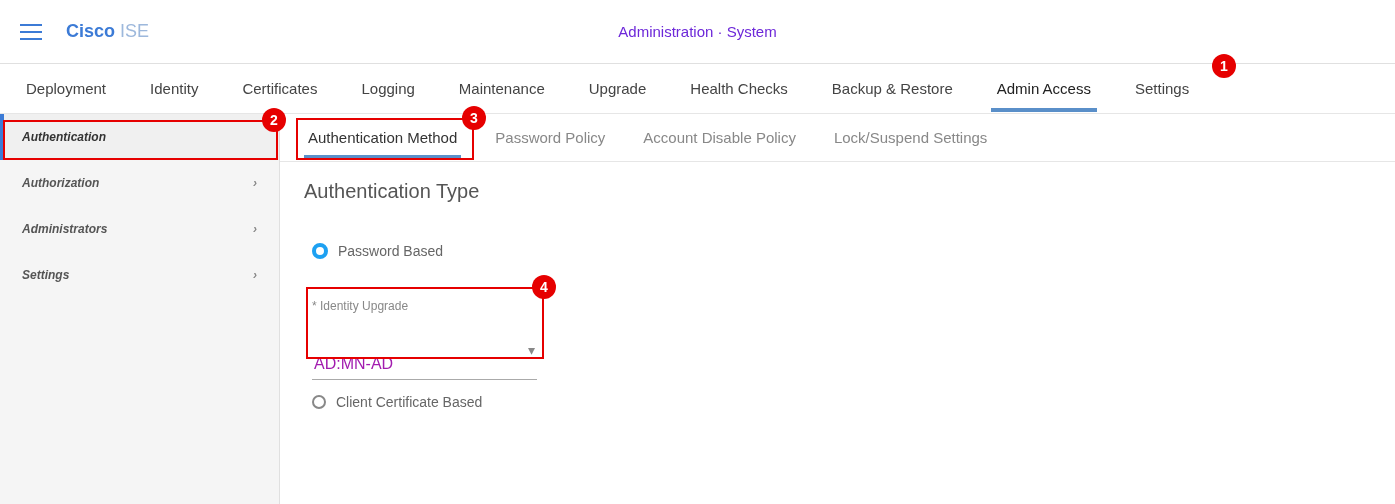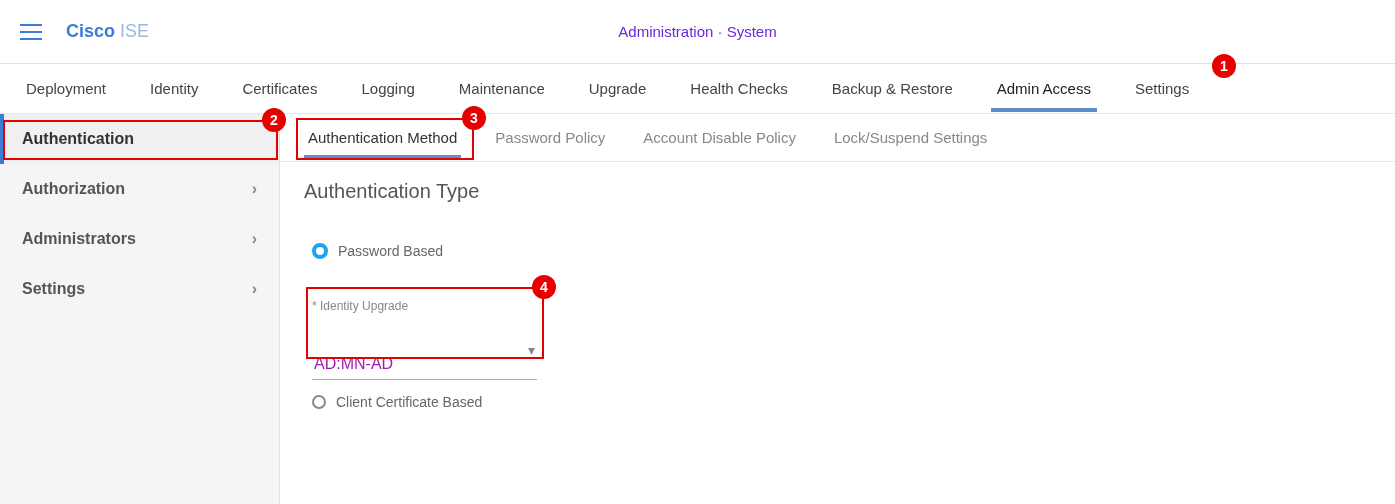--- a/index.html
+++ b/index.html
@@ -10,21 +10,21 @@
   .brand { font-size: 18px; font-weight: 400; }
   .brand .cisco { color: #3c7bd6; font-weight: 600; }
   .brand .ise { color: #9db8dc; }
   .breadcrumb { position: absolute; left: 50%; transform: translateX(-50%); color: #6d28d9; font-size: 15px; }
   .topnav { display: flex; align-items: center; height: 50px; border-bottom: 1px solid #e6e6e6; padding: 0 20px; gap: 32px; }
   .topnav-item { color: #444; font-size: 15px; padding: 14px 6px; cursor: pointer; position: relative; white-space: nowrap; }
   .topnav-item.active { color: #222; }
   .topnav-item.active::after { content: ""; position: absolute; left: 0; right: 0; bottom: -1px; height: 4px; background: #5a8fc9; }
   .layout { display: flex; min-height: 400px; }
   .sidebar { width: 280px; background: #f5f5f5; border-right: 1px solid #e0e0e0; }
-  .side-item { display: flex; align-items: center; justify-content: space-between; padding: 16px 22px; font-size: 16px; color: #555; cursor: pointer; font-weight: 600; }
+  .side-item { display: flex; align-items: center; justify-content: space-between; padding: 16px 22px; font-size: 12px; color: #555; cursor: pointer; font-weight: 600; font-style: italic; }
   .side-item.active { background: #f0f0f0; border-left: 4px solid #3c7bd6; color: #333; padding-left: 18px; }
   .chev { color: #888; }
   .main { flex: 1; padding: 0 0 20px 0; }
   .subtabs { display: flex; gap: 30px; padding: 0 24px; border-bottom: 1px solid #e6e6e6; height: 48px; align-items: center; }
   .subtab { color: #888; font-size: 15px; padding: 12px 4px; cursor: pointer; position: relative; }
   .subtab.active { color: #333; }
   .subtab.active::after { content: ""; position: absolute; left: 0; right: 0; bottom: -1px; height: 4px; background: #5a8fc9; }
   .section { padding: 18px 24px; }
   .section-title { font-size: 20px; color: #555; font-weight: 400; margin-bottom: 40px; }
   .radio-row { display: flex; align-items: center; gap: 10px; margin-left: 8px; margin-bottom: 40px; color: #666; margin-top: 38px; }

